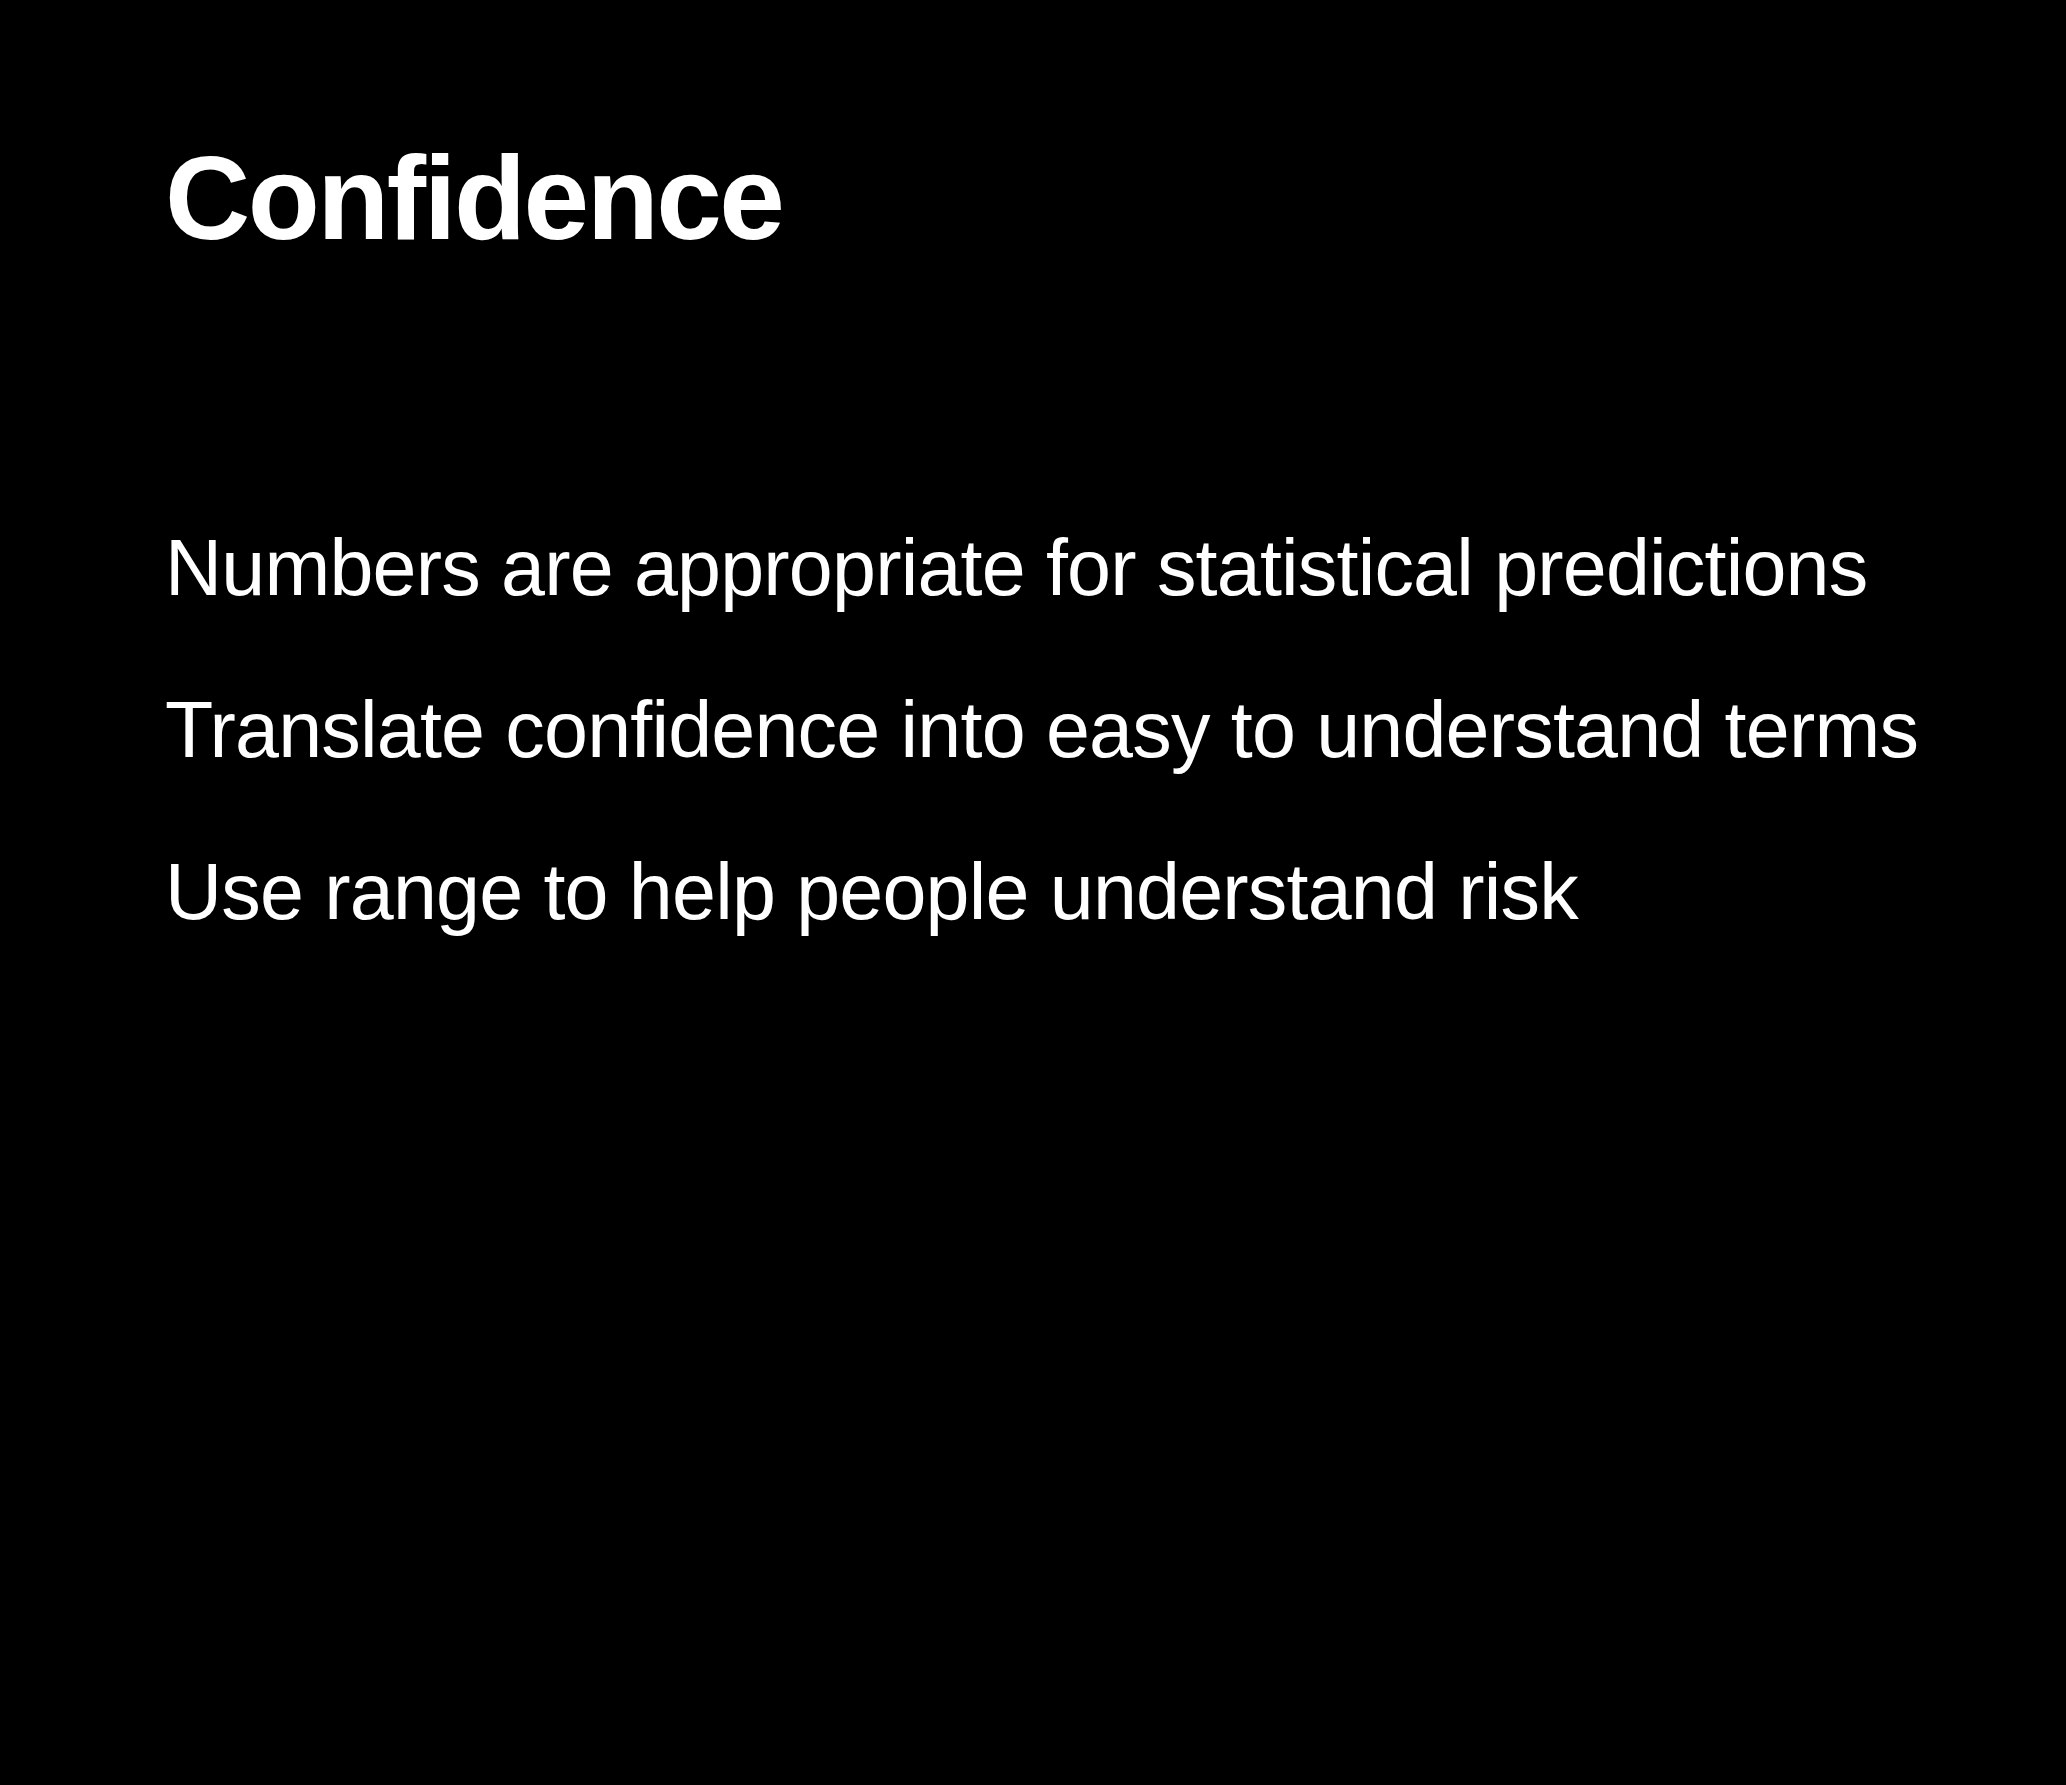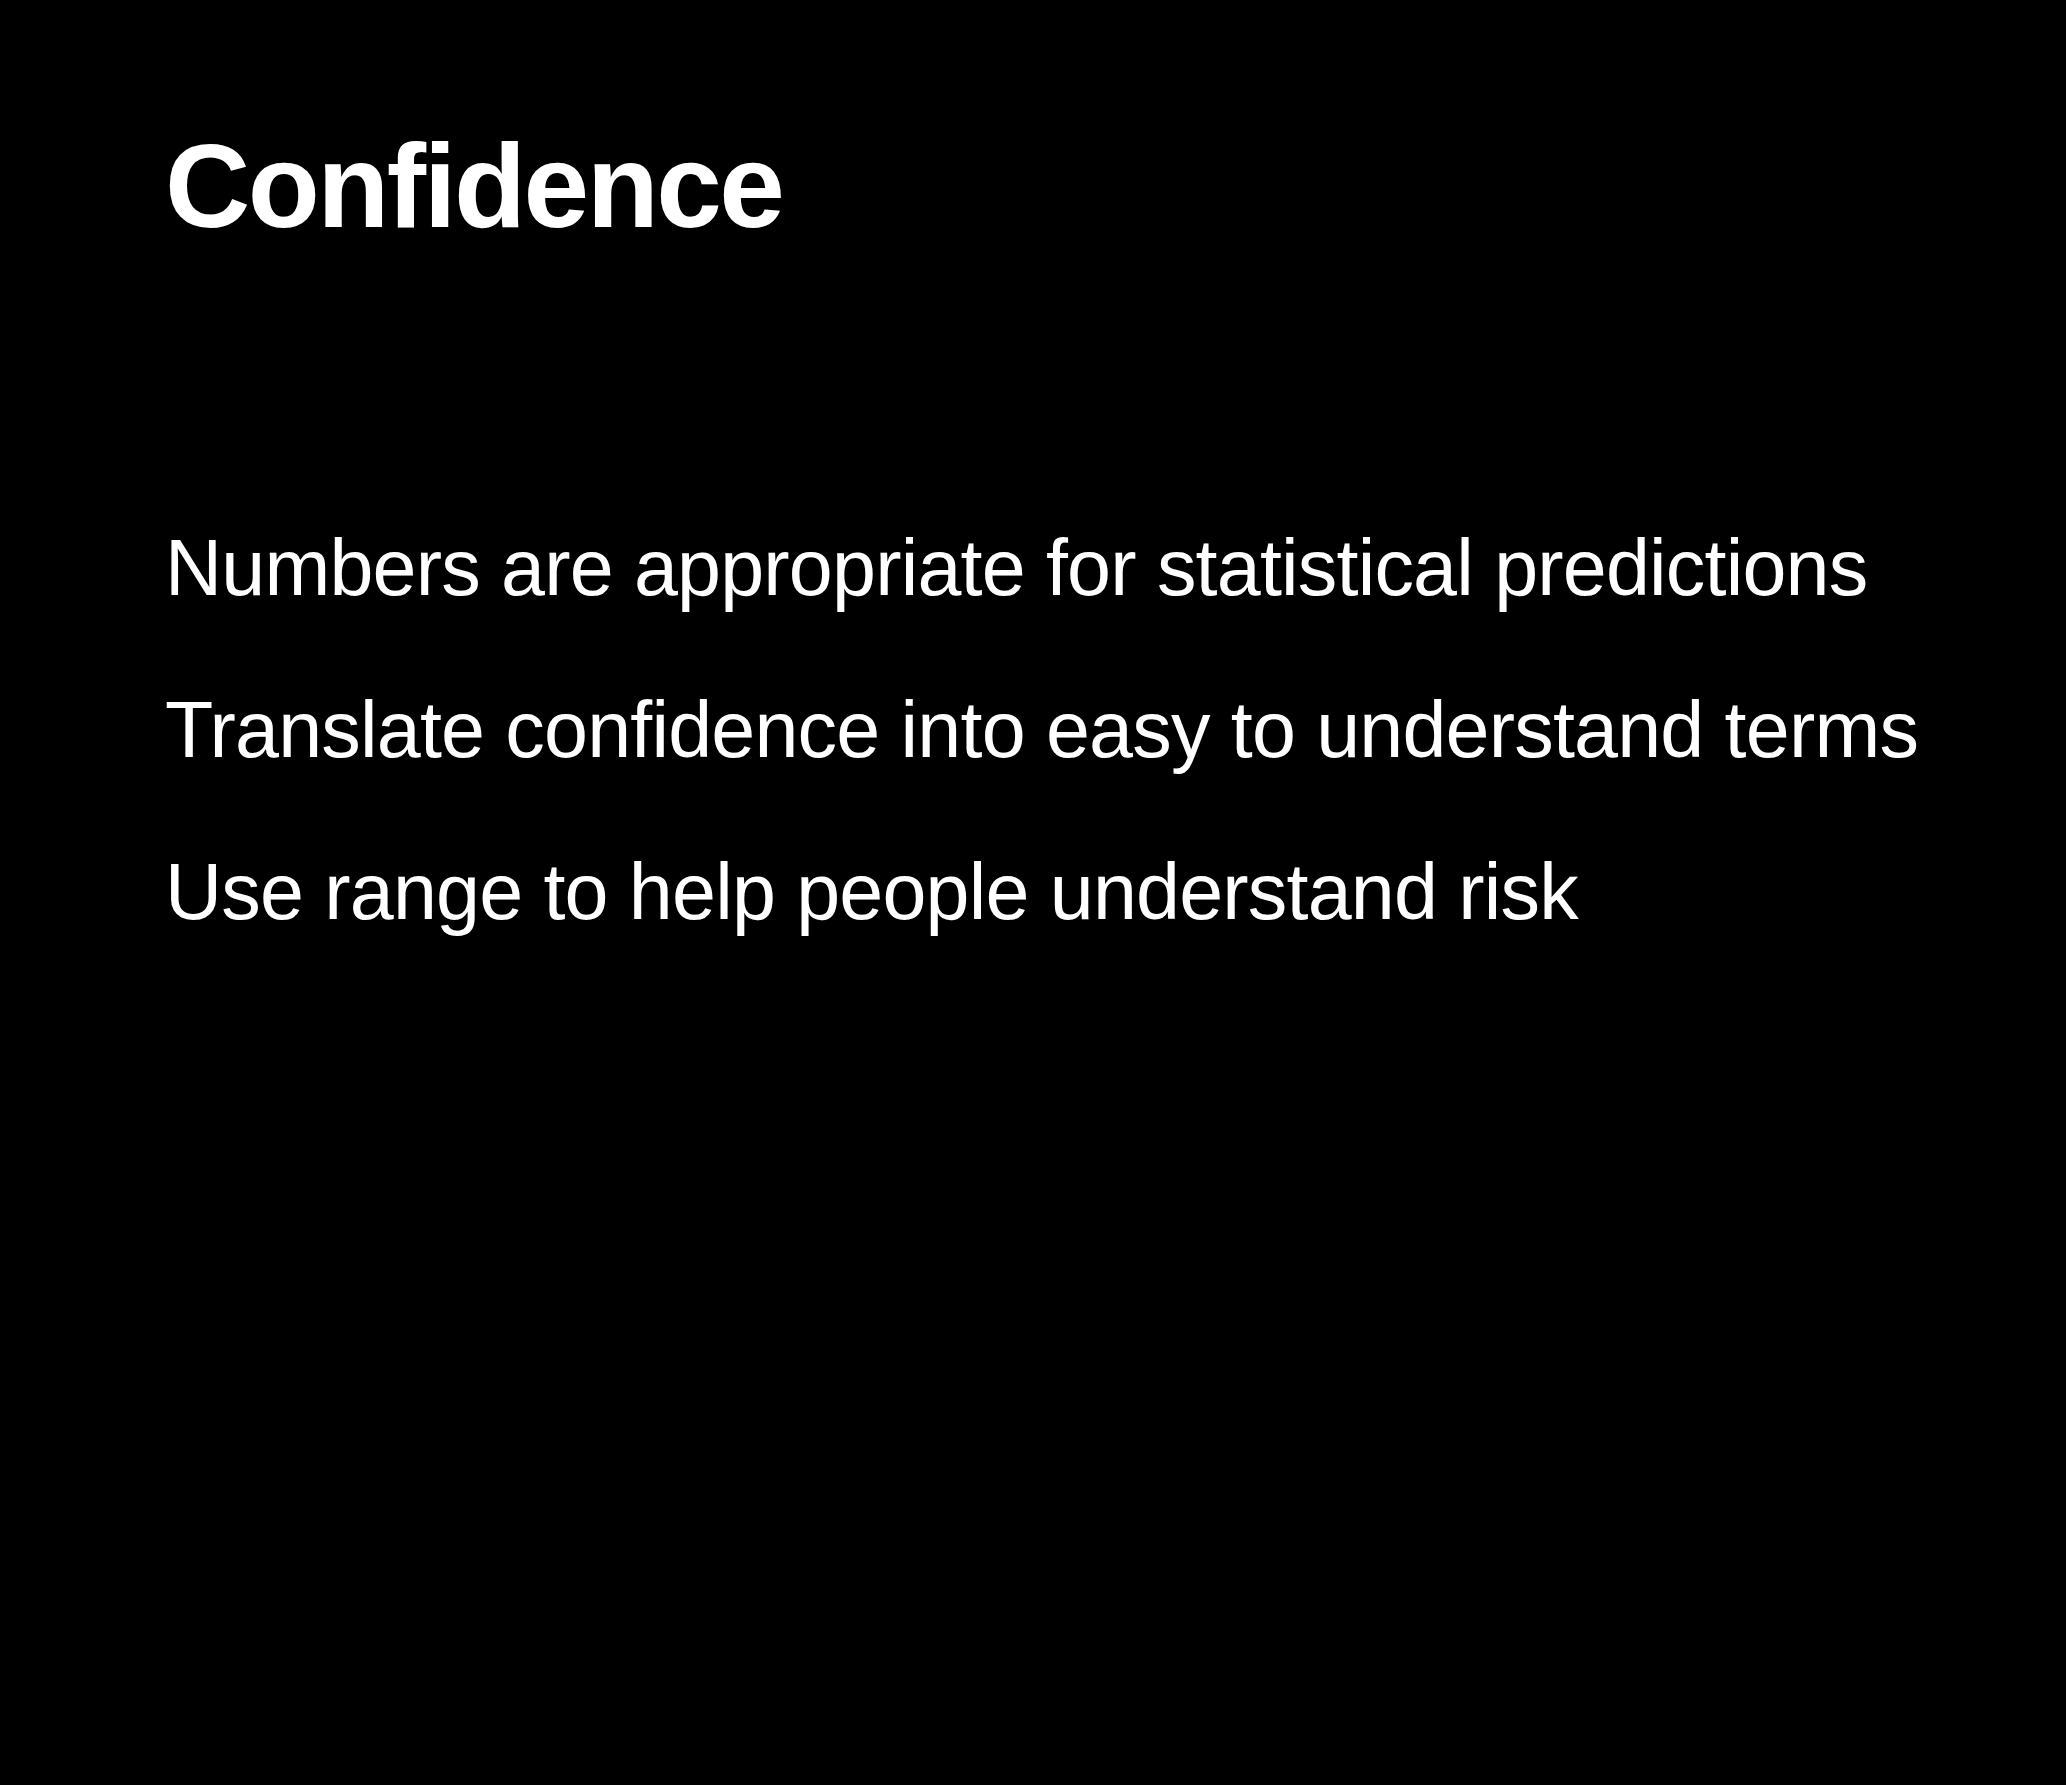--- a/index.html
+++ b/index.html
@@ -16,21 +16,21 @@
   }
   .slide {
     position: relative;
     width: 3174px;
     height: 1785px;
     background: #000000;
   }
   .slide-title {
     position: absolute;
     left: 165px;
-    top: 44px;
+    top: 56px;
     font-family: "Liberation Sans", sans-serif;
     font-weight: 700;
     font-size: 118px;
     line-height: 1.08;
     letter-spacing: -2.5px;
     color: #ffffff;
     white-space: nowrap;
   }
   .bullet-list {
     position: absolute;

